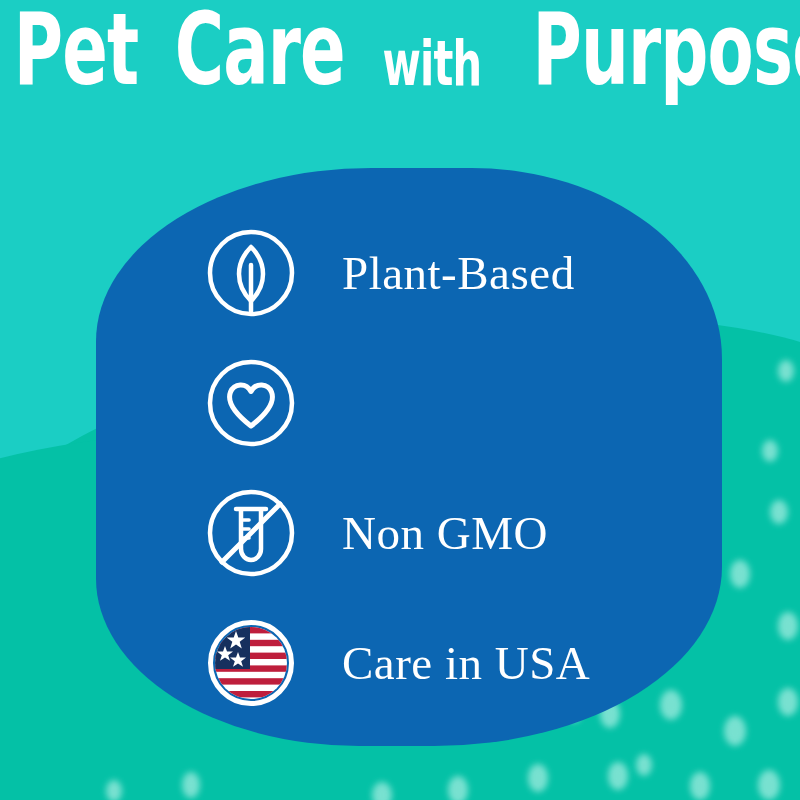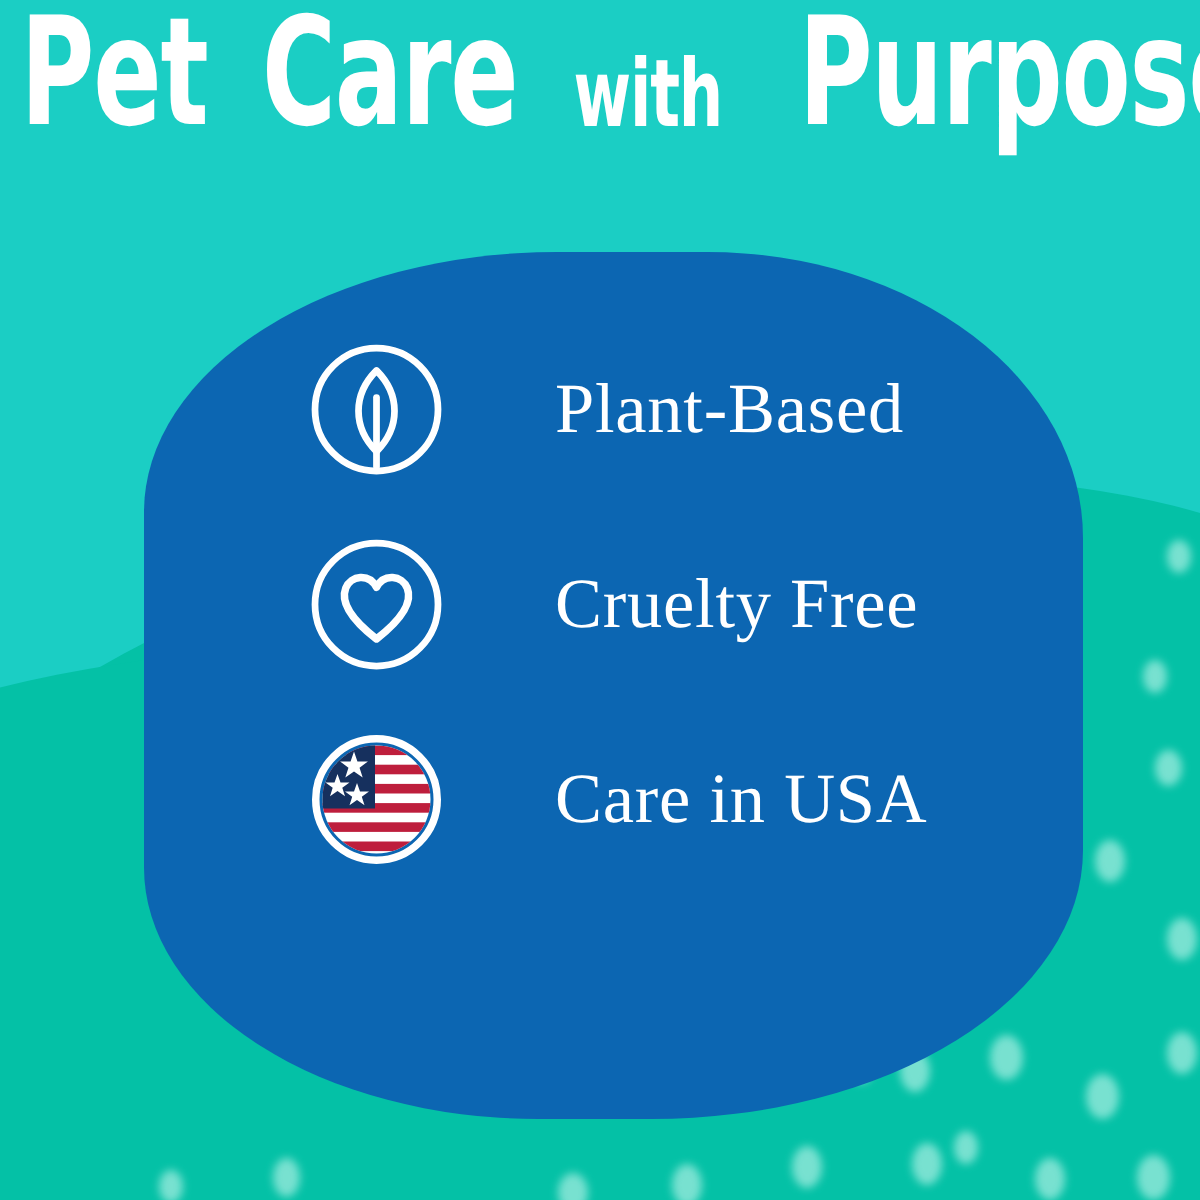--- a/index.html
+++ b/index.html
@@ -99,21 +99,20 @@
   .badges {
     position: absolute;
     left: 205px;
     top: 208px;
     width: 480px;
   }
   .badge-row {
     display: flex;
     align-items: center;
     height: 130px;
-    gap: 28px;
   }
   .badge-icon {
     width: 92px;
     height: 92px;
     flex: 0 0 92px;
     position: relative;
   }
   .badge-label {
     color: #ffffff;
     font-family: "Liberation Serif", serif;
@@ -180,23 +179,38 @@
       <div class="badge-label">Plant-Based</div>
     </div>
 
     <div class="badge-row">
       <div class="badge-icon">
         <svg viewBox="0 0 92 92" width="92" height="92">
           <circle cx="46" cy="46" r="41" fill="none" stroke="#ffffff" stroke-width="4.5"></circle>
           <path d="M46 69 C 28 55, 22 44, 25.5 35 C 29 26.5, 41 25, 46 34.5 C 51 25, 63 26.5, 66.5 35 C 70 44, 64 55, 46 69 Z" fill="none" stroke="#ffffff" stroke-width="5" stroke-linejoin="round"></path>
         </svg>
       </div>
-      <div class="badge-label">Cruelty Free</div>
-    </div>
-
+    </div>
+
+    <div class="badge-row">
+      <div class="badge-icon">
+        <svg viewBox="0 0 92 92" width="92" height="92">
+          <circle cx="46" cy="46" r="41" fill="none" stroke="#ffffff" stroke-width="4.5"></circle>
+
+          <path d="M36 22 L36 62 A10 11 0 0 0 56 62 L56 22" fill="none" stroke="#ffffff" stroke-width="4.5" stroke-linejoin="round"></path>
+          <line x1="31" y1="22" x2="61" y2="22" stroke="#ffffff" stroke-width="4.5" stroke-linecap="round"></line>
+          <line x1="36" y1="33" x2="44" y2="33" stroke="#ffffff" stroke-width="3.6" stroke-linecap="round"></line>
+          <line x1="36" y1="42" x2="44" y2="42" stroke="#ffffff" stroke-width="3.6" stroke-linecap="round"></line>
+          <line x1="36" y1="51" x2="44" y2="51" stroke="#ffffff" stroke-width="3.6" stroke-linecap="round"></line>
+
+          <line x1="75" y1="17" x2="17" y2="75" stroke="#ffffff" stroke-width="5" stroke-linecap="round"></line>
+        </svg>
+      </div>
+      <div class="badge-label">Non GMO</div>
+    </div>
 
     <div class="badge-row">
       <div class="badge-icon">
         <svg viewBox="0 0 92 92" width="92" height="92">
           <defs>
             <clipPath id="flagClip">
                 <circle cx="46" cy="46" r="36"></circle>
               </clipPath>
           </defs>
           <circle cx="46" cy="46" r="40.5" fill="none" stroke="#ffffff" stroke-width="5"></circle>

